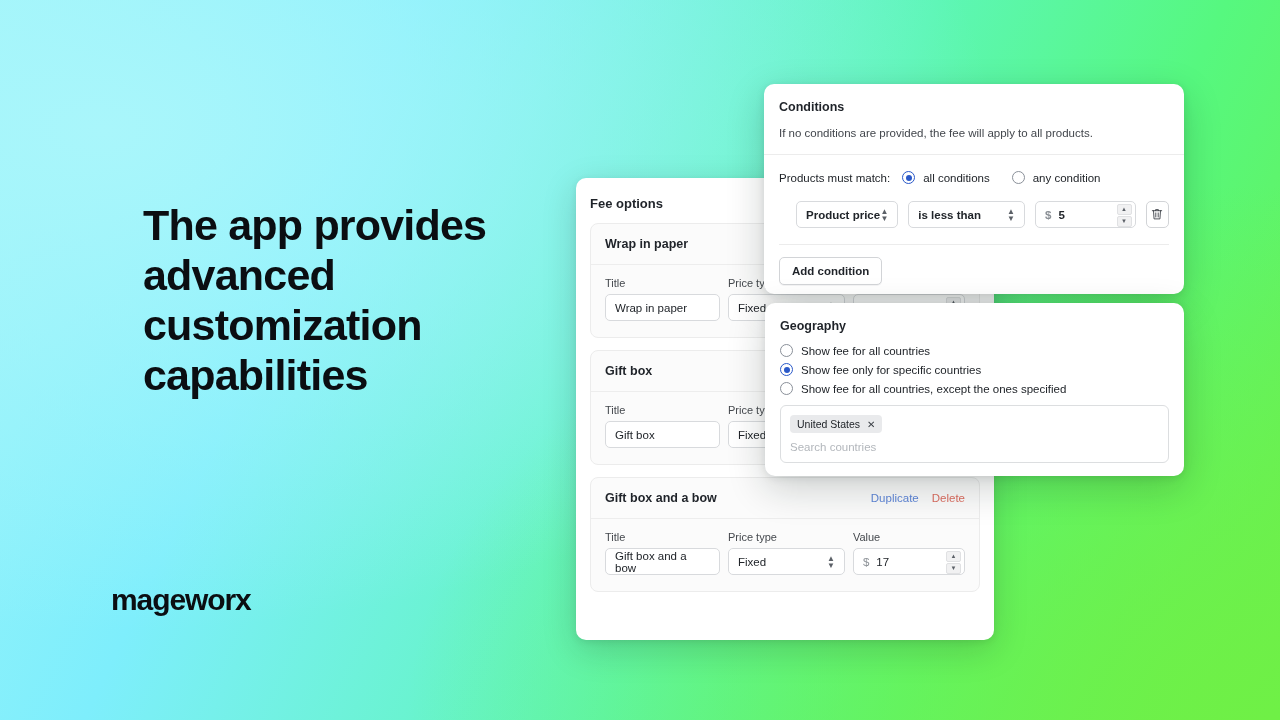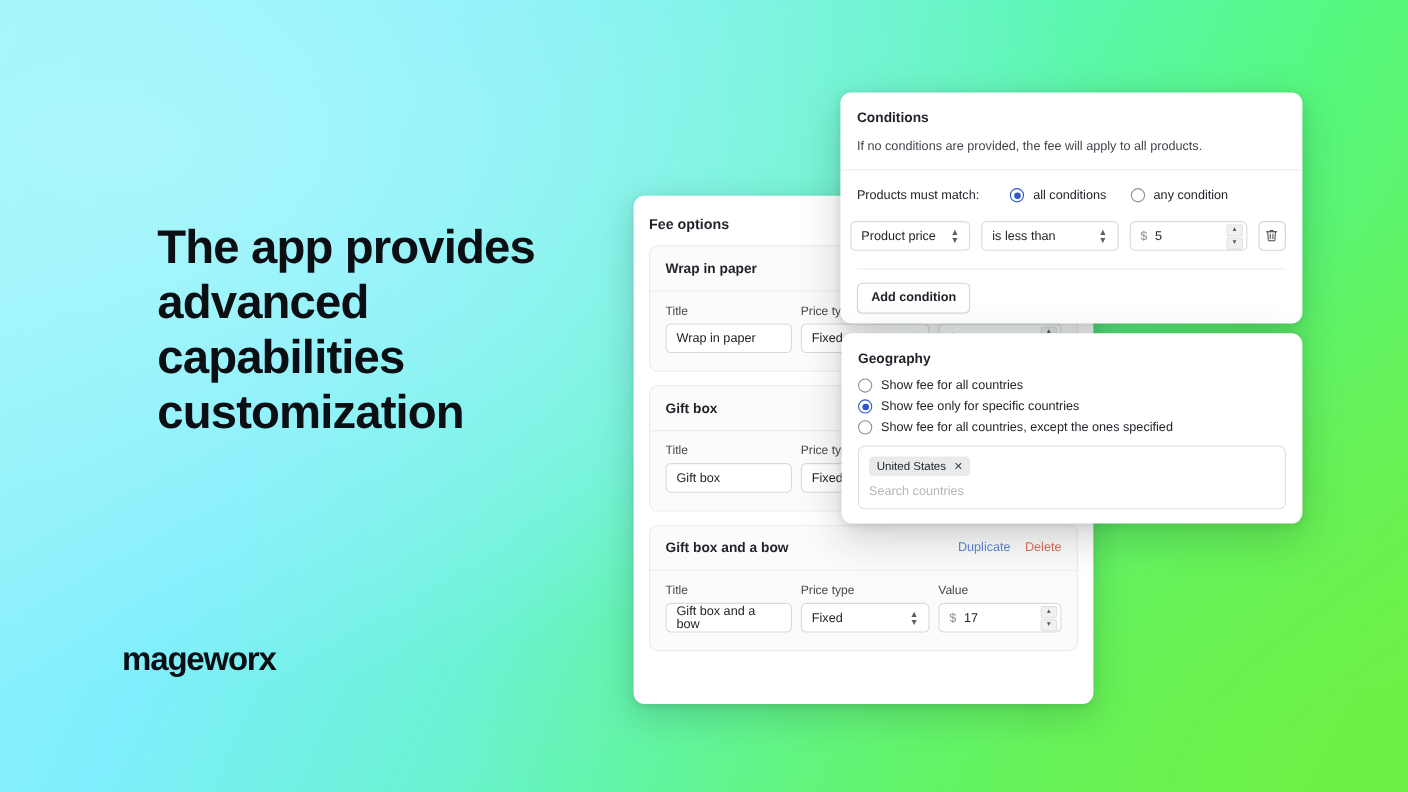--- a/index.html
+++ b/index.html
@@ -184,21 +184,21 @@
     padding: 13px 15px 15px 15px;
     border-bottom: 1px solid #ececec;
   }
   .match-row {
     display: flex;
     align-items: center;
     padding: 16px 15px 0 15px;
     font-size: 11.5px;
     color: #21252a;
   }
-  .match-label { margin-right: 28px; }
+  .match-label { margin-right: 12px; }
   .radio-opt {
     display: flex;
     align-items: center;
     margin-right: 22px;
     font-size: 11.5px;
     color: #21252a;
   }
   .radio {
     width: 13px;
     height: 13px;
@@ -217,21 +217,22 @@
     transform: translate(-50%,-50%);
     width: 6px; height: 6px;
     border-radius: 50%;
     background: #2a59c9;
   }
 
   .cond-row {
     display: flex;
     align-items: center;
     gap: 10px;
-    padding: 17px 15px 0 9px;
+    padding: 17px 15px 0 32px;
+    font-weight: bold;
   }
   .c-attr { width: 112px; }
   .c-op { width: 128px; }
   .c-val { width: 110px; }
   .icon-btn {
     width: 26px; height: 27px;
     border: 1px solid #d2d4d7;
     border-radius: 5px;
     background: #fff;
     display: flex; align-items: center; justify-content: center;
@@ -285,22 +286,22 @@
   }
 </style>
 </head>
 <body>
 
 <div id="stage">
 
   <div class="headline">
     <span>The app provides</span>
     <span>advanced</span>
+    <span>customization</span>
     <span>capabilities</span>
-    <span>customization</span>
   </div>
 
   <div class="logo">mageworx</div>
 
   <div class="panel" id="fee-panel">
     <div class="panel-title">Fee options</div>
 
     <div class="fee-list">
 
       <div class="fee-card">

